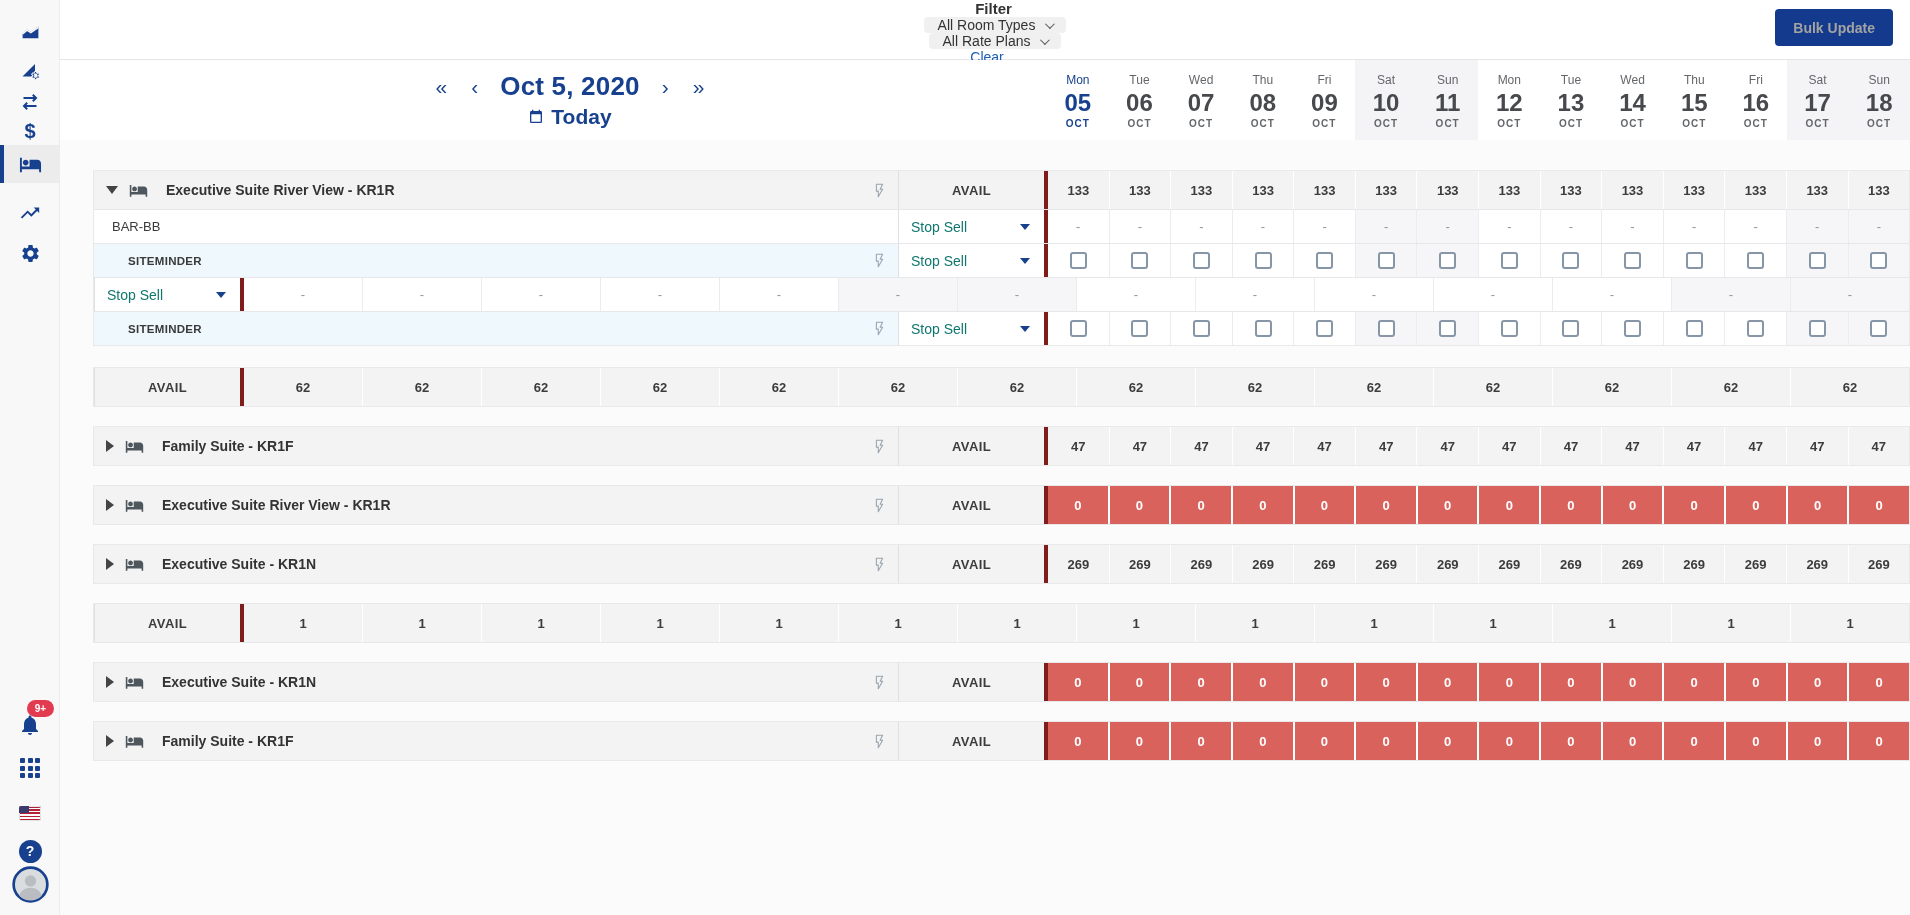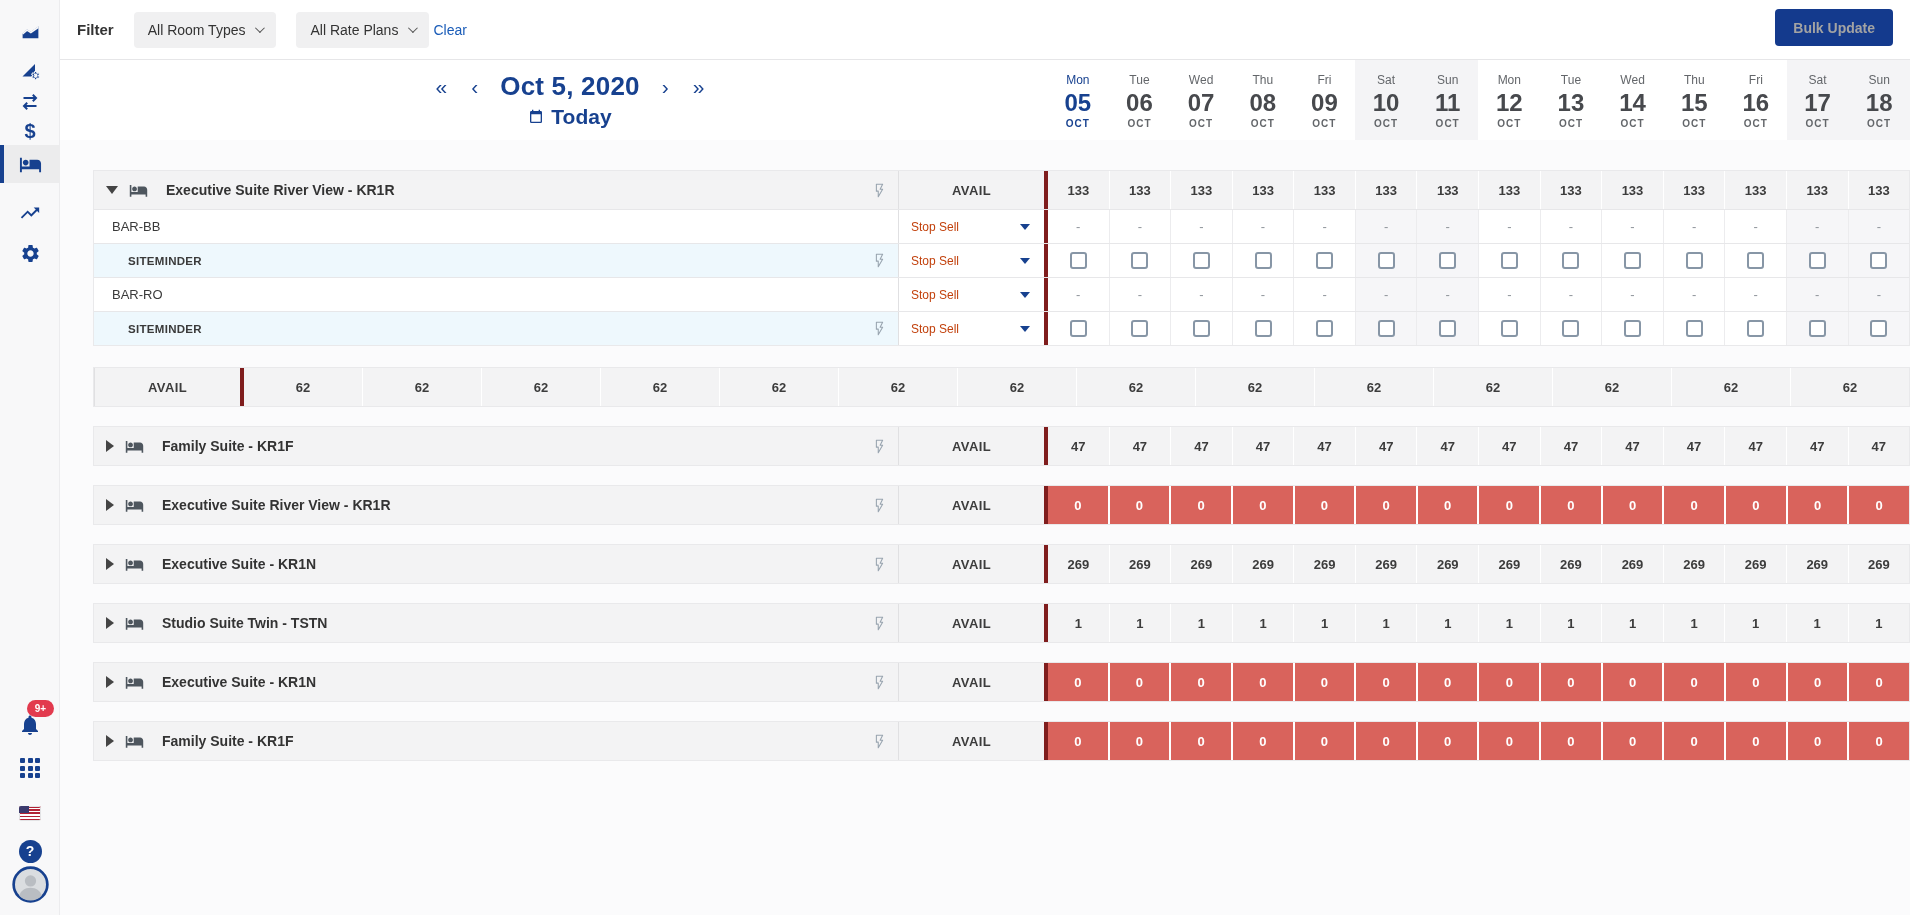--- a/index.html
+++ b/index.html
@@ -24,21 +24,21 @@
   .flag { position:relative; width:22px; height:15px; border-radius:2px; overflow:hidden;
     background:repeating-linear-gradient(#b22234 0 1.6px,#ffffff 1.6px 3.2px); box-shadow:0 0 0 1px #e3e3e5 inset; }
   .flag::before { content:""; position:absolute; left:0; top:0; width:10px; height:7px; background:#3c3b6e; }
   .help-circle { width:23px; height:23px; border-radius:50%; background:#17418f; color:#fff;
     font-size:14px; font-weight:700; display:flex; align-items:center; justify-content:center; }
 
   
   .main { position:absolute; left:60px; top:0; width:1850px; height:915px; background:#fbfbfc; }
 
   .filter-bar { position:absolute; left:0; top:0; width:1850px; height:60px; background:#fff;
-    border-bottom:1px solid #e6e6e8; display:flex; align-items:center; }
+    border-bottom:1px solid #e6e6e8; display:flex; align-items:center;flex-direction:column; }
   .filter-label { margin-left:17px; font-size:15px; font-weight:700; color:#333; }
   .dropdown { margin-left:20px; height:36px; background:#f0f0f1; border-radius:4px;
     display:flex; align-items:center; padding:0 14px; font-size:14px; color:#333; cursor:pointer; }
   .chev { width:7px; height:7px; border-right:1.8px solid #555; border-bottom:1.8px solid #555;
     transform:rotate(45deg) translateY(-2px); margin-left:10px; }
   .clear-link { margin-left:4px; font-size:14px; color:#1a5cb8; font-weight:400; cursor:pointer; }
   .bulk-btn { position:absolute; right:17px; top:9px; height:37px; background:#143a8d; color:#a3a3a3;
     border:none; border-radius:4px; font-size:14px; font-weight:700; padding:4px 18px; cursor:pointer;
     font-family:inherit; }
 
@@ -75,21 +75,21 @@
   .bed { margin-right:18px; display:flex; align-items:center; }
   .room-name { font-size:14px; font-weight:600; color:#333; }
   .rate-name { font-size:13px; color:#3a3a3a; padding-left:6px; }
   .chan-name { font-size:11.5px; font-weight:600; color:#3a3a3a; letter-spacing:0.3px; padding-left:22px; }
   .flash { margin-left:auto; margin-right:11px; display:flex; align-items:center; }
   .mid-cell { width:150px; border-left:1px solid #e0e0e2; border-right:4px solid #7f1d1d;
     display:flex; align-items:center; justify-content:center; background:#f3f3f4; }
   .sub-row .mid-cell { background:#fff; justify-content:flex-start; padding:0 14px 0 12px; cursor:pointer; }
   .avail-label { font-size:13px; font-weight:700; color:#3c3c3c; letter-spacing:0.4px; }
   .stopsell { display:flex; align-items:center; width:100%; }
-  .stopsell span { font-size:12px; color:#c2410c; }
+  .stopsell span { font-size:14px; color:#0f766e; }
   .ss-caret { margin-left:auto; width:0; height:0; border-left:5px solid transparent;
     border-right:5px solid transparent; border-top:6px solid #17418f; }
   .cell { flex:1 1 0; display:flex; align-items:center; justify-content:center;
     font-size:13px; font-weight:600; color:#3c3c3c; background:#f3f3f4; }
   .cell + .cell { border-left:1px solid #fff; }
   .trow.alert .cell { background:#d9635c; color:#fff; font-weight:700; }
   .trow.alert .cell + .cell { border-left:2px solid #fff; }
   .sub-row .cell { background:#fff; font-weight:400; color:#90959b; }
   .sub-row .cell + .cell { border-left:1px solid #ececee; }
   .sub-row .cell.wknd { background:#f6f6f8; }
@@ -432,23 +432,20 @@
               <span class="cb"></span>
             </div>
             <div class="cell wknd">
               <span class="cb"></span>
             </div>
             <div class="cell wknd">
               <span class="cb"></span>
             </div>
           </div>
           <div class="trow sub-row rate">
-            <div class="name-cell">
-              <span class="rate-name">BAR-RO</span>
-            </div>
             <div class="mid-cell">
               <span class="stopsell">
                 <span>Stop Sell</span>
                 <i class="ss-caret"></i>
               </span>
             </div>
             <div class="cell">-</div>
             <div class="cell">-</div>
             <div class="cell">-</div>
             <div class="cell">-</div>
@@ -643,97 +640,83 @@
             <div class="cell">269</div>
             <div class="cell">269</div>
             <div class="cell">269</div>
             <div class="cell">269</div>
             <div class="cell">269</div>
             <div class="cell">269</div>
           </div>
         </div>
         <div class="row-card">
           <div class="trow">
+            <div class="mid-cell">
+              <span class="avail-label">AVAIL</span>
+            </div>
+            <div class="cell">1</div>
+            <div class="cell">1</div>
+            <div class="cell">1</div>
+            <div class="cell">1</div>
+            <div class="cell">1</div>
+            <div class="cell">1</div>
+            <div class="cell">1</div>
+            <div class="cell">1</div>
+            <div class="cell">1</div>
+            <div class="cell">1</div>
+            <div class="cell">1</div>
+            <div class="cell">1</div>
+            <div class="cell">1</div>
+            <div class="cell">1</div>
+          </div>
+        </div>
+        <div class="row-card">
+          <div class="trow alert">
             <div class="name-cell">
               <i class="caret closed"></i>
     <span class="bed">
                 <svg width="19" height="19" viewBox="0 0 24 24">
                   <path fill="#4e565e" d="M7 13c1.66 0 3-1.34 3-3S8.66 7 7 7s-3 1.34-3 3 1.34 3 3 3zm12-6h-8v7H3V5H1v15h2v-3h18v3h2v-9c0-2.21-1.79-4-4-4z"></path>
                 </svg>
               </span>
-    <span class="room-name">Studio Suite Twin - TSTN</span>
+    <span class="room-name">Executive Suite - KR1N</span>
     <span class="flash">
                 <svg width="15" height="21" viewBox="0 0 24 24">
                   <path d="M7 2v11h3v9l7-12h-4l4-8H7z" fill="none" stroke="#98a4af" stroke-width="1.7" stroke-linejoin="round"></path>
                 </svg>
               </span>
             </div>
             <div class="mid-cell">
               <span class="avail-label">AVAIL</span>
             </div>
-            <div class="cell">1</div>
-            <div class="cell">1</div>
-            <div class="cell">1</div>
-            <div class="cell">1</div>
-            <div class="cell">1</div>
-            <div class="cell">1</div>
-            <div class="cell">1</div>
-            <div class="cell">1</div>
-            <div class="cell">1</div>
-            <div class="cell">1</div>
-            <div class="cell">1</div>
-            <div class="cell">1</div>
-            <div class="cell">1</div>
-            <div class="cell">1</div>
+            <div class="cell">0</div>
+            <div class="cell">0</div>
+            <div class="cell">0</div>
+            <div class="cell">0</div>
+            <div class="cell">0</div>
+            <div class="cell">0</div>
+            <div class="cell">0</div>
+            <div class="cell">0</div>
+            <div class="cell">0</div>
+            <div class="cell">0</div>
+            <div class="cell">0</div>
+            <div class="cell">0</div>
+            <div class="cell">0</div>
+            <div class="cell">0</div>
           </div>
         </div>
         <div class="row-card">
           <div class="trow alert">
             <div class="name-cell">
               <i class="caret closed"></i>
     <span class="bed">
                 <svg width="19" height="19" viewBox="0 0 24 24">
                   <path fill="#4e565e" d="M7 13c1.66 0 3-1.34 3-3S8.66 7 7 7s-3 1.34-3 3 1.34 3 3 3zm12-6h-8v7H3V5H1v15h2v-3h18v3h2v-9c0-2.21-1.79-4-4-4z"></path>
                 </svg>
               </span>
-    <span class="room-name">Executive Suite - KR1N</span>
-    <span class="flash">
-                <svg width="15" height="21" viewBox="0 0 24 24">
-                  <path d="M7 2v11h3v9l7-12h-4l4-8H7z" fill="none" stroke="#98a4af" stroke-width="1.7" stroke-linejoin="round"></path>
-                </svg>
-              </span>
-            </div>
-            <div class="mid-cell">
-              <span class="avail-label">AVAIL</span>
-            </div>
-            <div class="cell">0</div>
-            <div class="cell">0</div>
-            <div class="cell">0</div>
-            <div class="cell">0</div>
-            <div class="cell">0</div>
-            <div class="cell">0</div>
-            <div class="cell">0</div>
-            <div class="cell">0</div>
-            <div class="cell">0</div>
-            <div class="cell">0</div>
-            <div class="cell">0</div>
-            <div class="cell">0</div>
-            <div class="cell">0</div>
-            <div class="cell">0</div>
-          </div>
-        </div>
-        <div class="row-card">
-          <div class="trow alert">
-            <div class="name-cell">
-              <i class="caret closed"></i>
-    <span class="bed">
-                <svg width="19" height="19" viewBox="0 0 24 24">
-                  <path fill="#4e565e" d="M7 13c1.66 0 3-1.34 3-3S8.66 7 7 7s-3 1.34-3 3 1.34 3 3 3zm12-6h-8v7H3V5H1v15h2v-3h18v3h2v-9c0-2.21-1.79-4-4-4z"></path>
-                </svg>
-              </span>
     <span class="room-name">Family Suite - KR1F</span>
     <span class="flash">
                 <svg width="15" height="21" viewBox="0 0 24 24">
                   <path d="M7 2v11h3v9l7-12h-4l4-8H7z" fill="none" stroke="#98a4af" stroke-width="1.7" stroke-linejoin="round"></path>
                 </svg>
               </span>
             </div>
             <div class="mid-cell">
               <span class="avail-label">AVAIL</span>
             </div>

